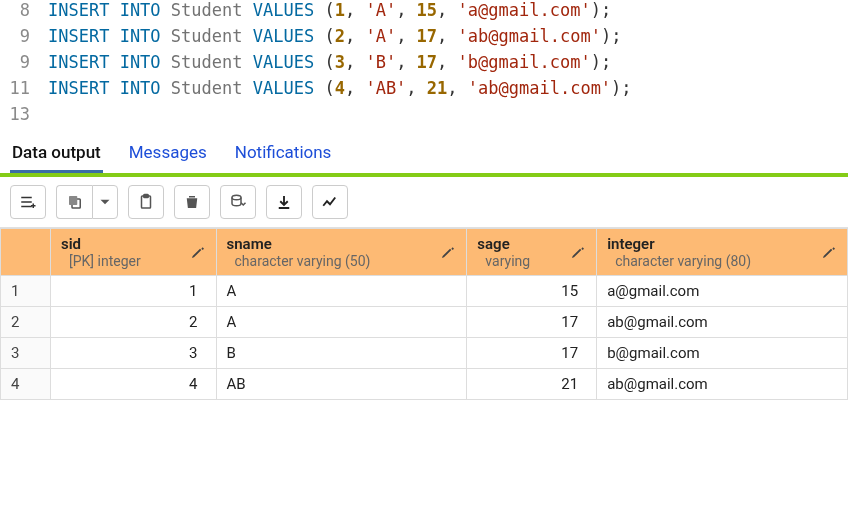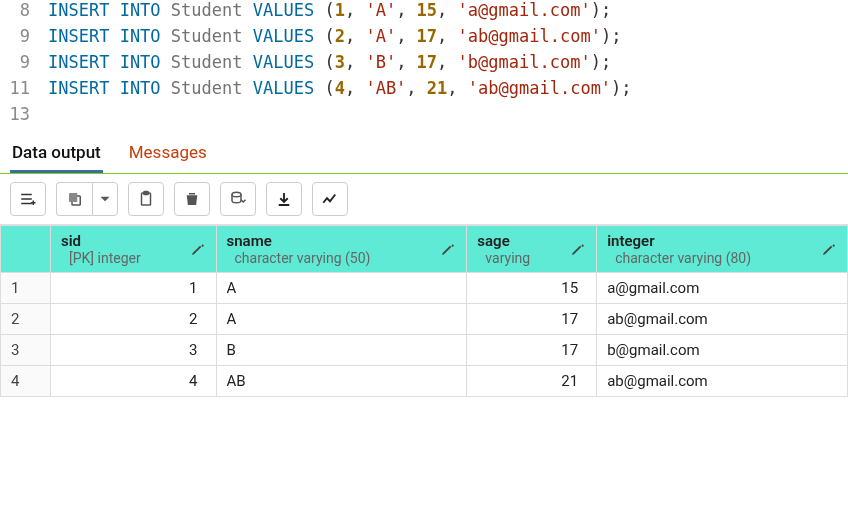--- a/index.html
+++ b/index.html
@@ -34,29 +34,29 @@
 }
 .kw { color: #0369a1; font-weight: normal; }
 .ident { color: #737373; }
 .paren { color: #333; }
 .num { color: #986700; font-weight: bold; }
 .str { color: #a1260d; }
 .op { color: #333; }
 
 .tabs {
   display: flex;
-  border-bottom: 1px solid #84cc16;
+  border-bottom: 4px solid #84cc16;
   gap: 24px;
   padding: 8px 10px 0 10px;
   font-size: 17px;
 }
 .tab {
   padding: 4px 2px 8px 2px;
   cursor: pointer;
-  color: #c2410c;
+  color: #1d4ed8;
 }
 .tab.active {
   color: #111;
   border-bottom: 3px solid #3a6ea5;
   font-weight: 500;
 }
 
 .toolbar {
   display: flex;
   align-items: center;
@@ -85,21 +85,21 @@
   width: 100%;
 }
 .data-table th, .data-table td {
   border: 1px solid #ddd;
   padding: 6px 10px;
   text-align: left;
   font-size: 15px;
   vertical-align: top;
 }
 .data-table th {
-  background: #5eead4;
+  background: #fdba74;
   font-weight: normal;
 }
 .data-table th .col-name { font-weight: 600; color: #222; font-size: 15px; }
 .data-table th .col-type { color: #666; font-size: 14px; margin-left: 8px; }
 .data-table td.rownum {
   width: 50px;
   color: #444;
   background: #fafafa;
 }
 .data-table td.num-cell { text-align: right; padding-right: 18px; }
@@ -130,20 +130,21 @@
     </div>
     <div class="code-line">
       <span class="line-num">13</span>
       <span class="code-content"></span>
     </div>
   </div>
 
 <div class="tabs">
   <div class="tab active">Data output</div>
   <div class="tab">Messages</div>
+  <div class="tab">Notifications</div>
 </div>
 
 <div class="toolbar">
   <div class="tool-btn">
     <svg viewBox="0 0 24 24" fill="none" stroke="#333" stroke-width="2">
         <path d="M3 6h14M3 12h14M3 18h14"></path>
         <path d="M19 14v6M16 17h6"></path>
       </svg>
   </div>
   <div class="btn-group">

